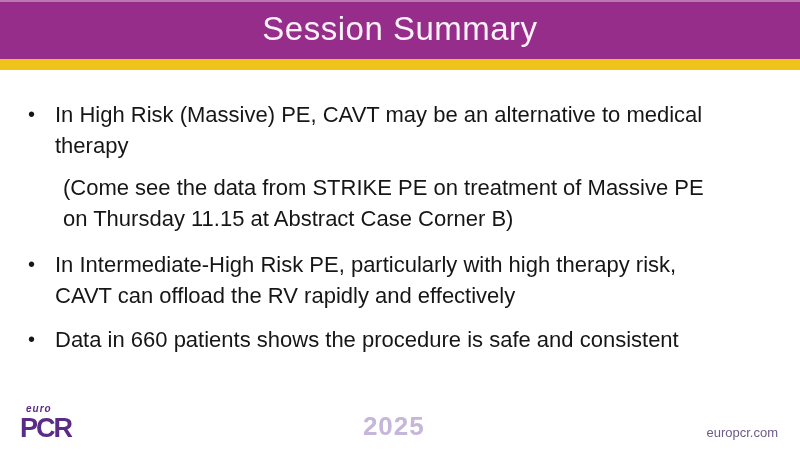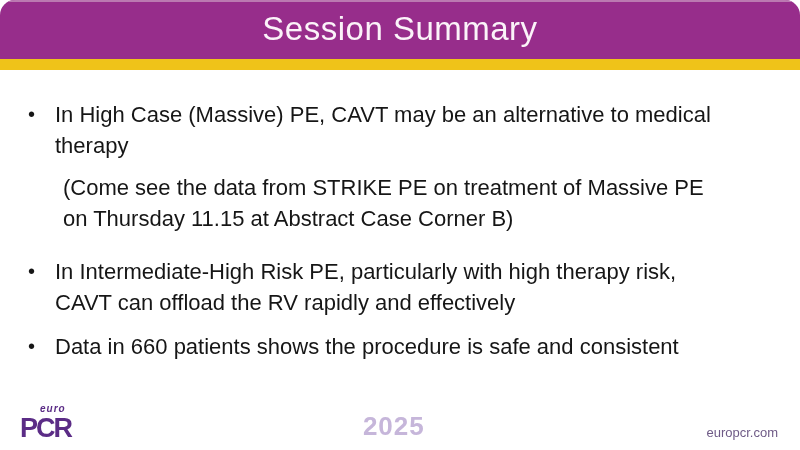--- a/index.html
+++ b/index.html
@@ -7,21 +7,20 @@
     padding: 0;
     background: #ffffff;
     font-family: "Liberation Sans", sans-serif;
   }
   .slide {
     position: relative;
     width: 800px;
     height: 450px;
     background: #ffffff;
     overflow: hidden;
-    border-radius: 15px;
   }
   
   .header-bar {
     height: 57px;
     background: var(--header-purple, #972d8b);
     border-top: 2px solid var(--header-edge-light, #bb79b1);
     display: flex;
     align-items: center;
     justify-content: center;
   }
@@ -55,40 +54,40 @@
     flex: 0 0 27px;
     font-size: 20px;
     line-height: 31px;
   }
   .row .text {
     flex: 1 1 auto;
   }
   .row.note {
     margin-left: 35px;
     margin-top: -2px;
-    margin-bottom: 22px;
+    margin-bottom: 15px;
   }
   .row.bullet + .row.bullet {
     margin-top: 3px;
   }
   
   .logo {
     position: absolute;
     left: 20px;
     bottom: 8px;
     color: var(--logo-purple, #5b2c86);
     line-height: 1;
   }
   .logo .logo-euro {
     display: block;
     font-style: italic;
     font-weight: 700;
     font-size: 10px;
     letter-spacing: 1px;
-    margin-left: 20px;
+    margin-left: 6px;
     margin-bottom: 1px;
   }
   .logo .logo-pcr {
     display: block;
     font-weight: 700;
     font-size: 27px;
     letter-spacing: -2px;
     text-align: right;
   }
   .footer-year {
@@ -117,21 +116,21 @@
 
   <div class="header-bar">
     <div class="header-title">Session Summary</div>
   </div>
 
   <div class="accent-bar"></div>
 
   <div class="slide-body">
   <div class="row bullet">
     <span class="marker">•</span>
-    <span class="text">In High Case (Massive) PE, CAVT may be an alternative to medical
+    <span class="text">In High Risk (Massive) PE, CAVT may be an alternative to medical
 therapy</span>
   </div>
 
   <div class="row note">
     
     <span class="text">(Come see the data from STRIKE PE on treatment of Massive PE
 on Thursday 11.15 at Abstract Case Corner B)</span>
   </div>
 
   <div class="row bullet">

